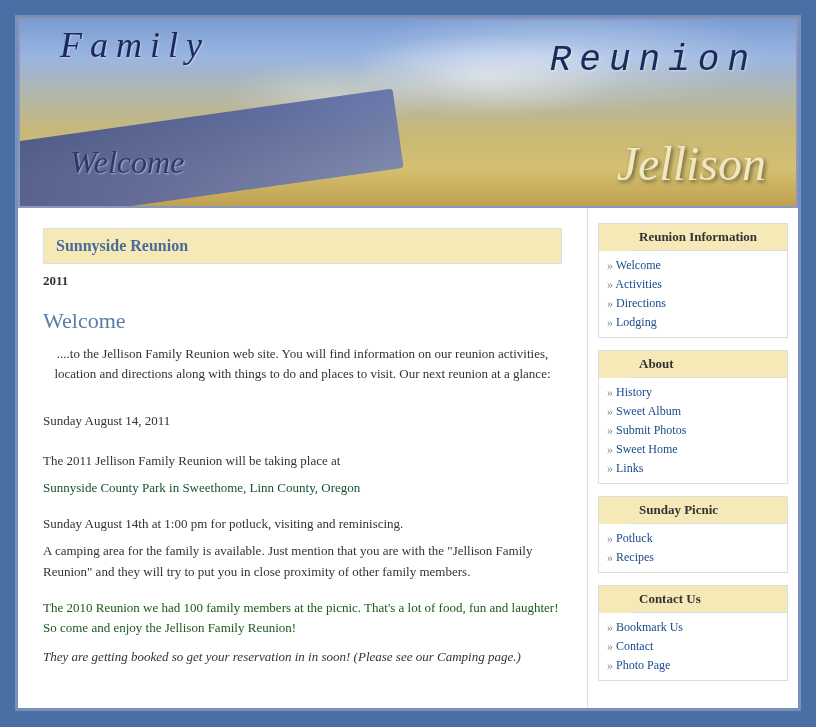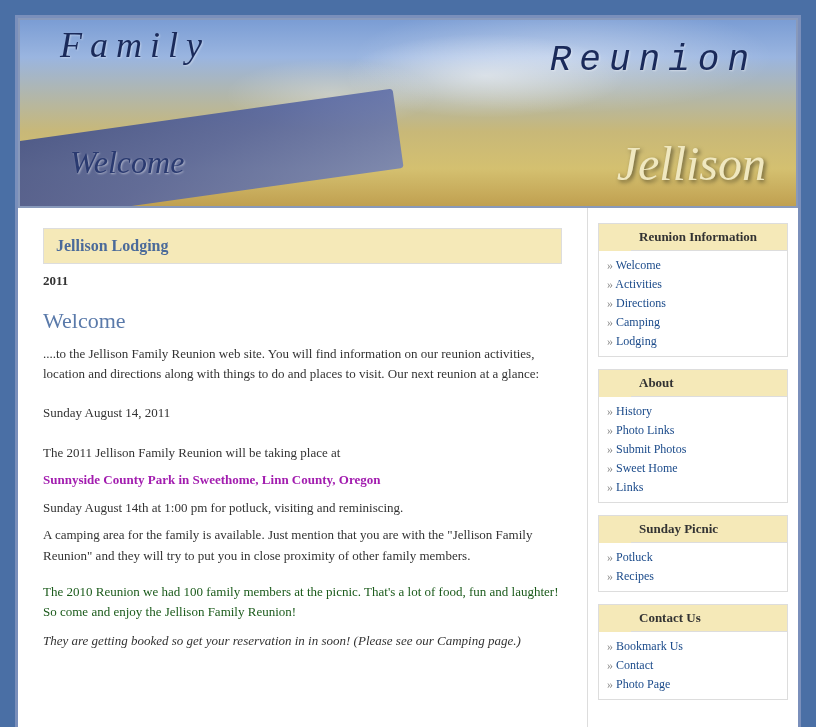--- a/index.html
+++ b/index.html
@@ -126,32 +126,32 @@
     .welcome-heading {
       font-size: 22px;
       color: #5a7aaa;
       margin-bottom: 10px;
       font-weight: normal;
       font-family: Georgia, serif;
     }
     .intro-text {
       color: #333;
       line-height: 1.5;
+      margin-bottom: 28px;
+      text-align: center;
+    }
+    .event-date {
+      color: #333;
       margin-bottom: 20px;
-    }
-    .event-date {
-      color: #333;
-      margin-bottom: 20px;
       line-height: 1.5;
     }
     .event-info {
-      color: #a21caf;
-      margin-bottom: 8px;
-      line-height: 1.5;
-      font-weight: bold;
+      color: #14532d;
+      margin-bottom: 16px;
+      line-height: 1.5;
     }
     .event-info-dark {
       color: #333;
       margin-bottom: 8px;
       line-height: 1.5;
     }
     .camping-note {
       color: #333;
       margin-bottom: 15px;
       line-height: 1.6;
@@ -215,21 +215,21 @@
       <div class="header-ribbon"></div>
       <div class="header-title-left">Family</div>
       <div class="header-title-right">Reunion</div>
       <div class="header-welcome">Welcome</div>
       <div class="header-jellison">Jellison</div>
     </div>
 
     <div class="main-content">
 
       <div class="content-area">
-        <div class="page-title">Jellison Lodging</div>
+        <div class="page-title">Sunnyside Reunion</div>
         <div class="year-label">2011</div>
 
         <h2 class="welcome-heading">Welcome</h2>
         <p class="intro-text">....to the Jellison Family Reunion web site. You will find information on our reunion activities, location and directions along with things to do and places to visit. Our next reunion at a glance:</p>
 
         <p class="event-date">Sunday August 14, 2011</p>
         <p class="event-info-dark">The 2011 Jellison Family Reunion will be taking place at</p>
         <p class="event-info">Sunnyside County Park in Sweethome, Linn County, Oregon</p>
         <p class="event-info-dark">Sunday August 14th at 1:00 pm for potluck, visiting and reminiscing.</p>
 
@@ -241,30 +241,29 @@
       </div>
 
       <div class="sidebar">
 
         <div class="sidebar-section">
           <div class="sidebar-section-title">Reunion Information</div>
           <div class="sidebar-links">
             <a class="sidebar-link-item" href="#">Welcome</a>
             <a class="sidebar-link-item" href="#">Activities</a>
             <a class="sidebar-link-item" href="#">Directions</a>
-            <a class="sidebar-link-item" href="#">Camping</a>
             <a class="sidebar-link-item" href="#">Lodging</a>
           </div>
         </div>
 
         <div class="sidebar-section">
           <div class="sidebar-section-title">About</div>
           <div class="sidebar-links">
             <a class="sidebar-link-item" href="#">History</a>
-            <a class="sidebar-link-item" href="#">Photo Links</a>
+            <a class="sidebar-link-item" href="#">Sweet Album</a>
             <a class="sidebar-link-item" href="#">Submit Photos</a>
             <a class="sidebar-link-item" href="#">Sweet Home</a>
             <a class="sidebar-link-item" href="#">Links</a>
           </div>
         </div>
 
         <div class="sidebar-section">
           <div class="sidebar-section-title">Sunday Picnic</div>
           <div class="sidebar-links">
             <a class="sidebar-link-item" href="#">Potluck</a>

